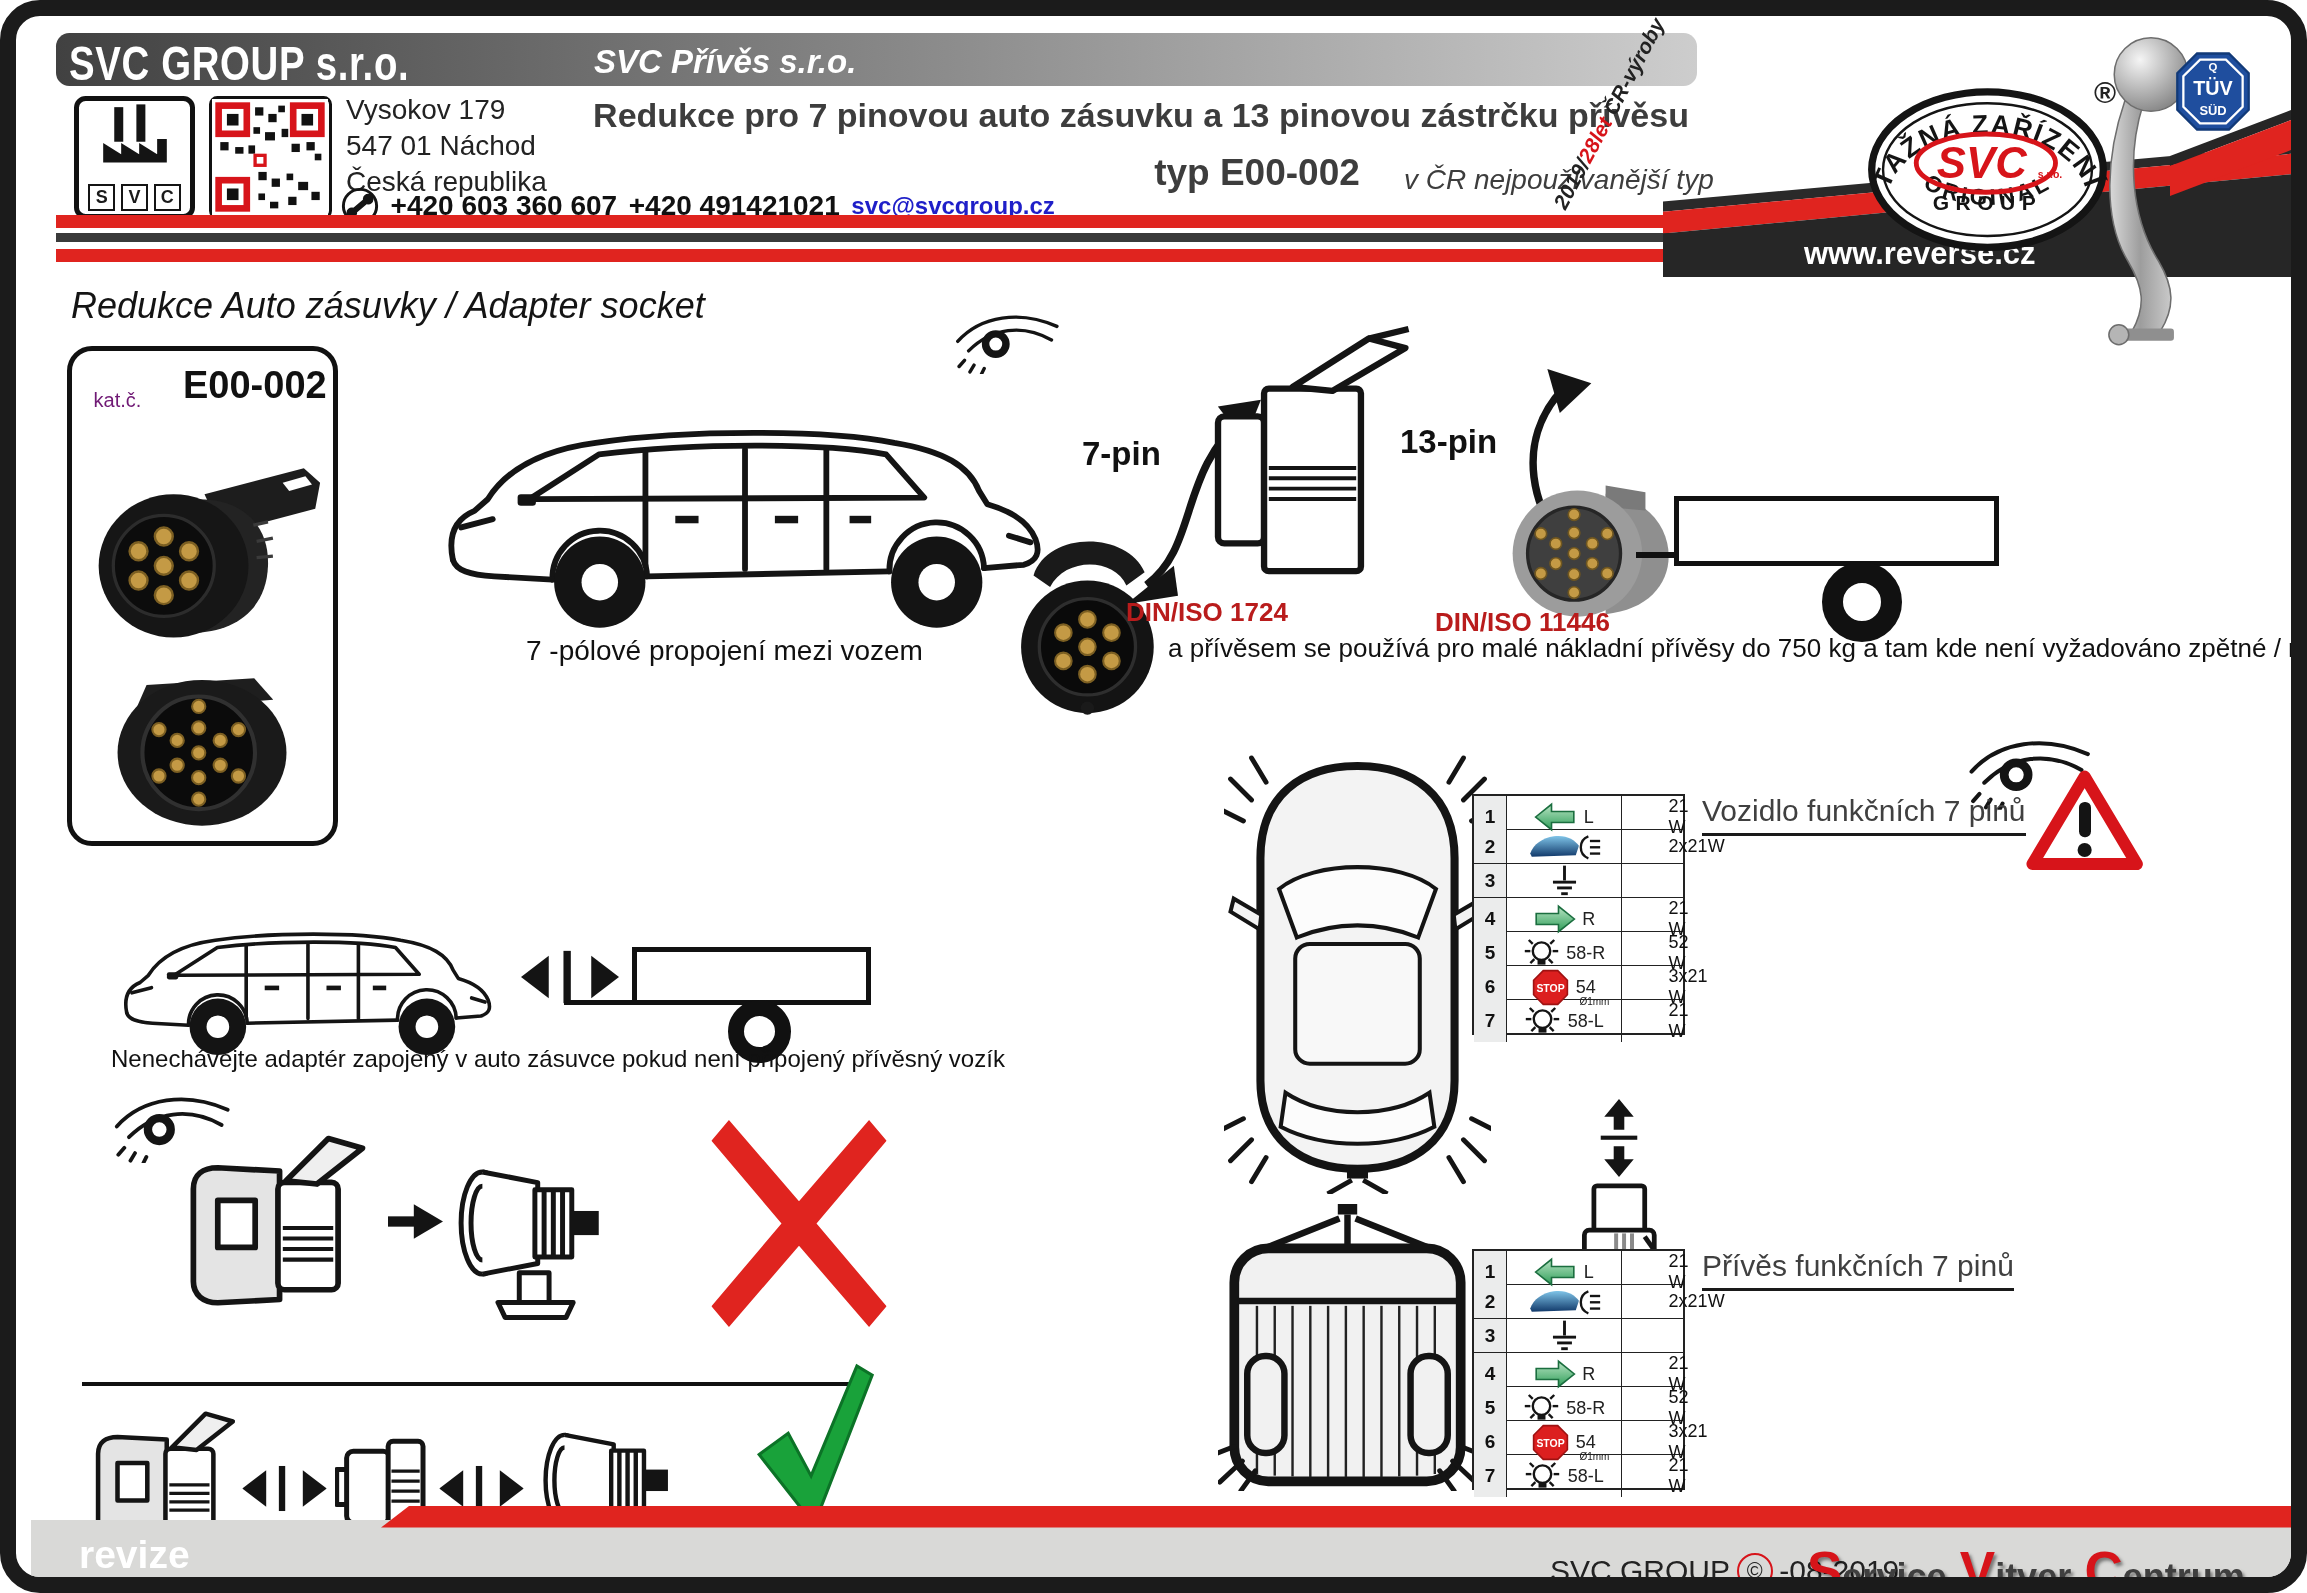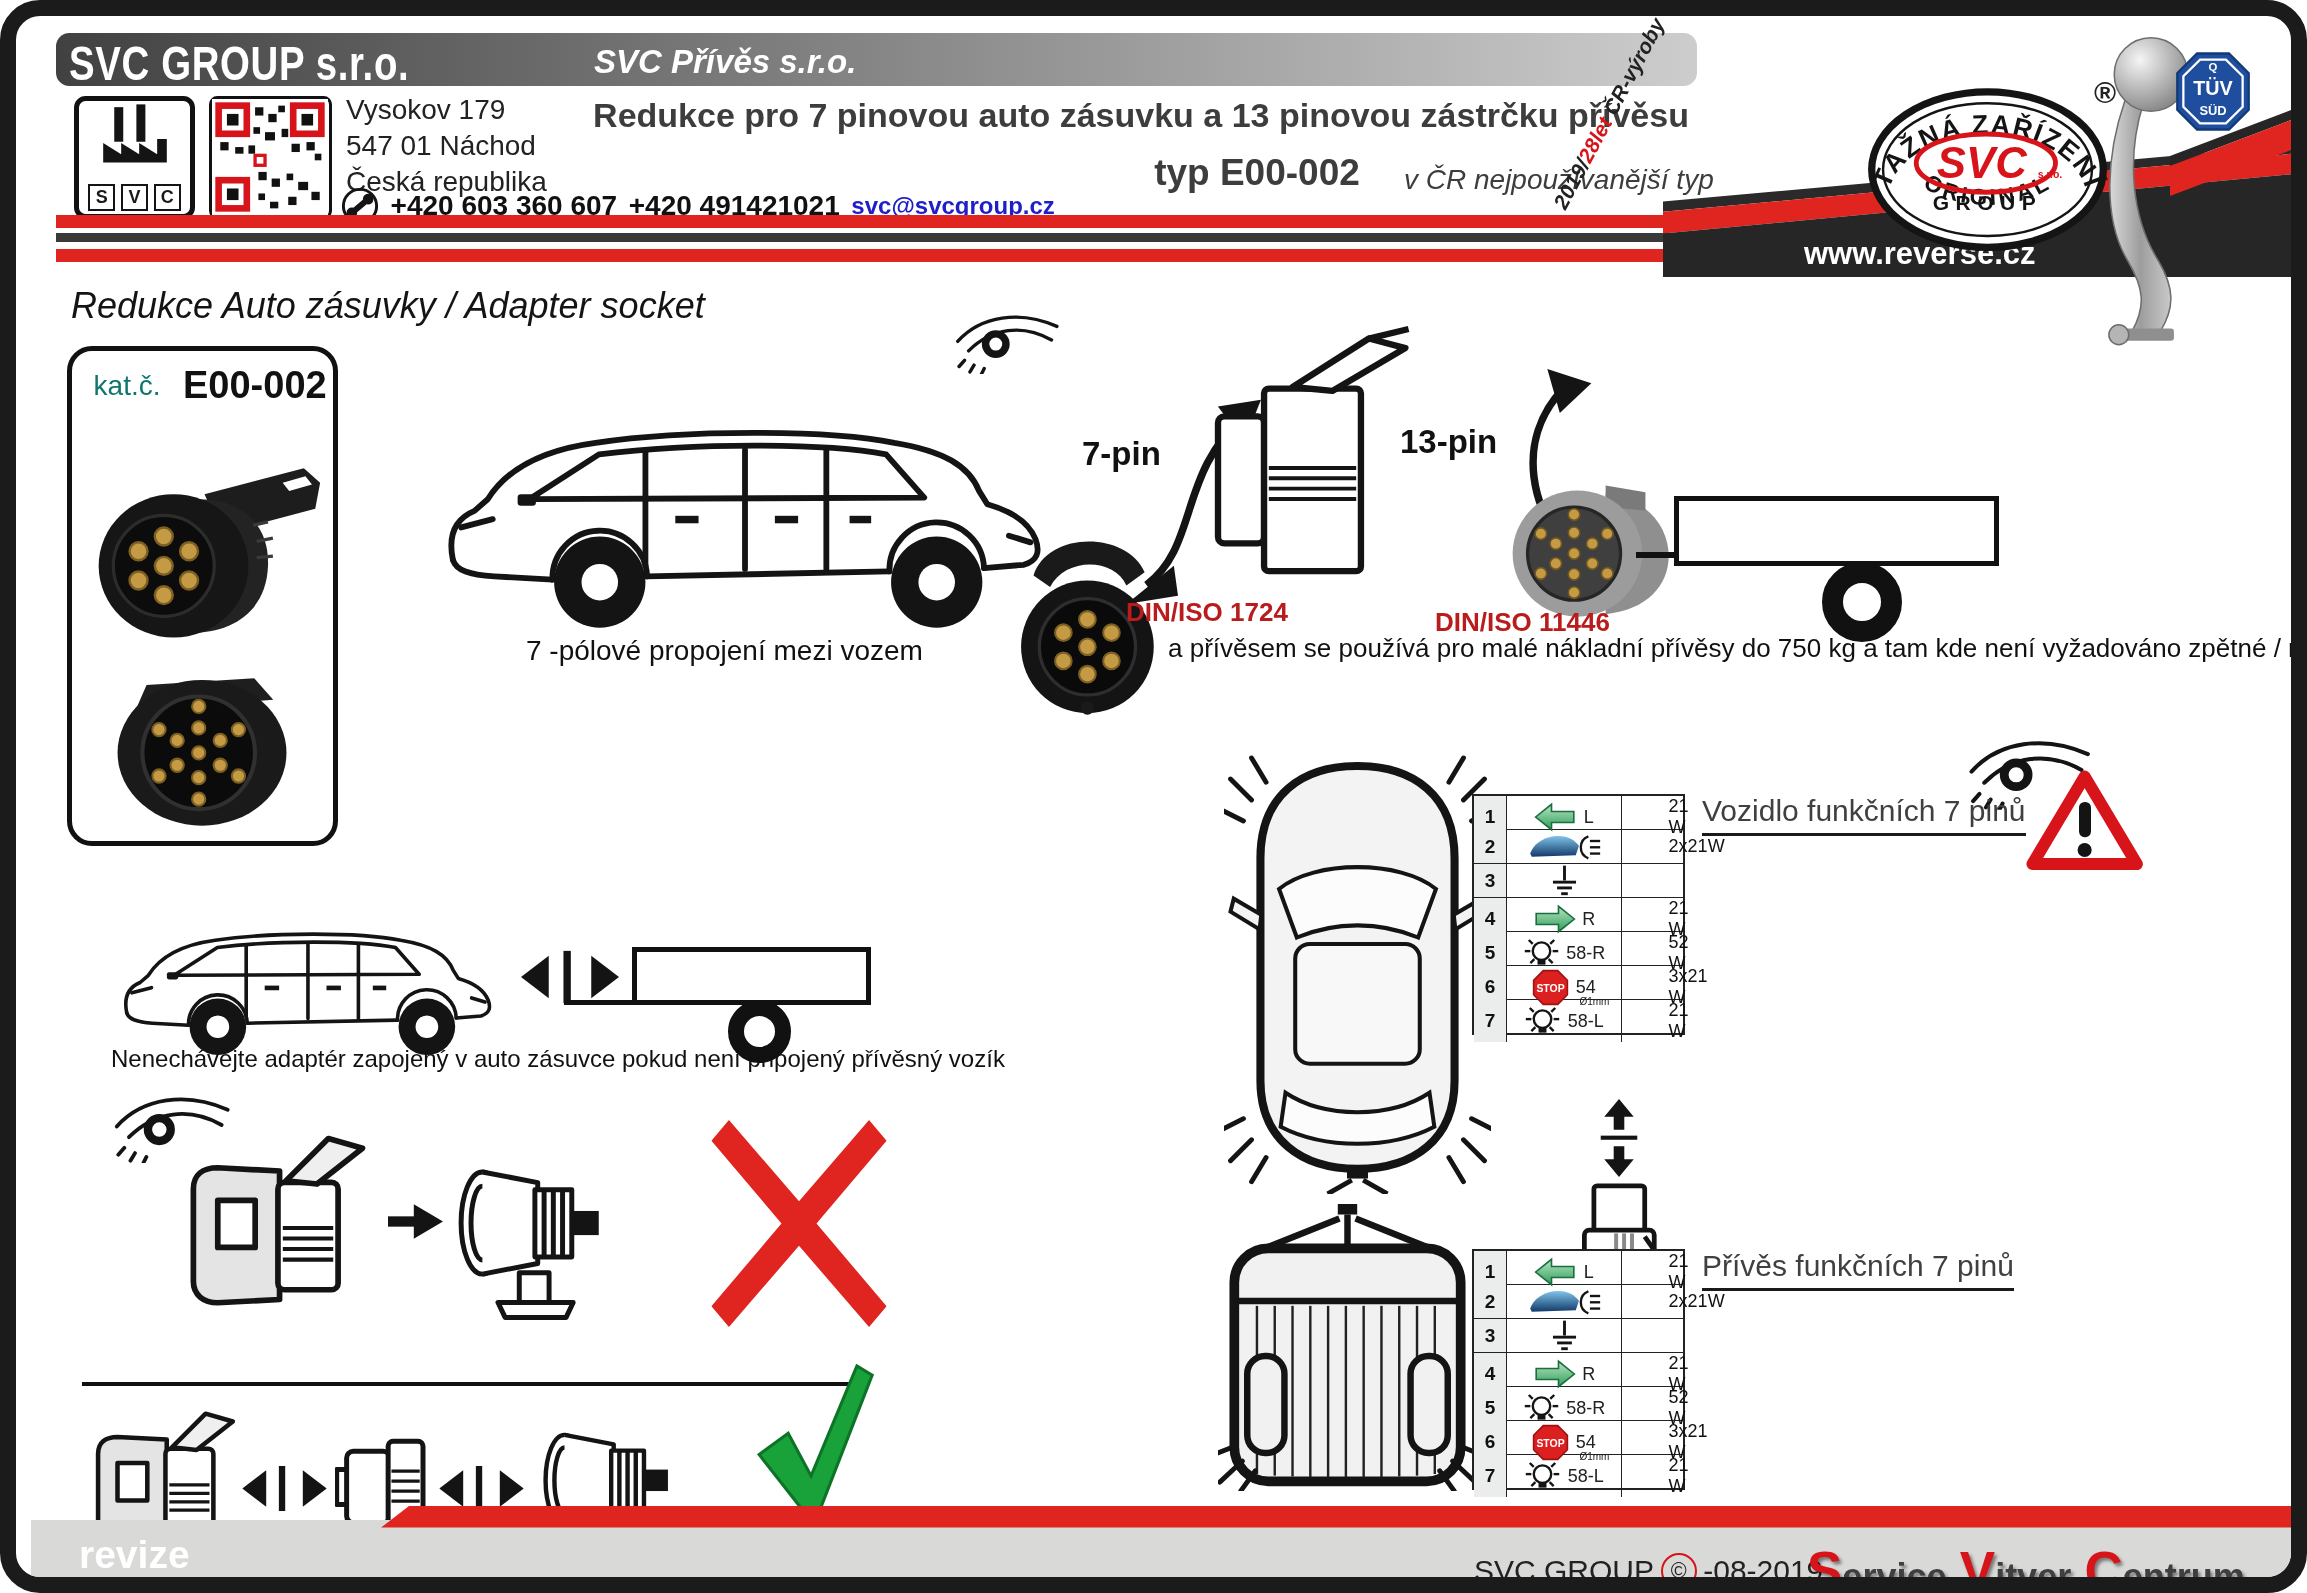--- a/index.html
+++ b/index.html
@@ -33,21 +33,21 @@
   .deco-r .p2{position:absolute;inset:0;background:#e0241f;clip-path:polygon(0 55%,100% 14%,100% 28%,0 70%);}
   .deco-r .p3{position:absolute;inset:0;background:#2a2a2a;clip-path:polygon(0 48%,100% 8%,100% 14%,0 55%);}
   .website{position:absolute;left:141px;bottom:5px;font-size:31px;font-weight:bold;color:#fff;}
   .wedge{left:2154px;top:80px;width:158px;height:100px;overflow:hidden;}
   .wedge .w1{position:absolute;inset:0;background:#e0241f;clip-path:polygon(0 70%,100% 10%,100% 40%,0 100%);}
   .wedge .w2{position:absolute;inset:0;background:#262626;clip-path:polygon(0 60%,100% 0,100% 10%,0 70%);}
   .reg{left:2078px;top:60px;font-size:30px;font-weight:bold;color:#222;}
   
   .secHead{left:55px;top:269px;font-size:36px;font-style:italic;color:#141414;}
   .katbox{left:51px;top:330px;width:271px;height:500px;border:5px solid #111;border-radius:25px;box-sizing:border-box;background:#fff;}
-  .katlbl{position:absolute;left:21.6px;top:19px;font-size:28px;color:#0f766e;}
+  .katlbl{position:absolute;left:21.6px;top:38px;font-size:20px;color:#701a75;}
   .katnum{position:absolute;left:111px;top:13.3px;font-size:38px;font-weight:bold;color:#111;}
   .lblpin{font-size:33px;font-weight:bold;color:#111;white-space:nowrap;}
   .din{font-size:26px;font-weight:bold;color:#b91c1c;white-space:nowrap;text-align:center;}
   .cap{font-size:28px;color:#111;white-space:nowrap;}
   .cap2{font-size:26px;color:#111;white-space:nowrap;}
   .warn1{left:95px;top:1029px;font-size:24px;color:#111;white-space:nowrap;}
   .trailer-box{border:5.8px solid #111;background:#fff;box-sizing:border-box;}
   .wheel{border-radius:50%;background:#fff;box-sizing:border-box;}
   .bar{background:#111;}
   
@@ -58,21 +58,21 @@
         font-size:19px;font-weight:bold;color:#111;}
   .tmid{border-right:1.7px solid #222;display:flex;align-items:center;justify-content:center;gap:6.6px;position:relative;}
   .tlabel{font-size:18px;color:#222;}
   .tsub{position:absolute;right:11.6px;bottom:0.8px;font-size:10px;color:#222;margin-top:30px;}
   .tval{display:flex;align-items:center;padding-left:6.6px;font-size:18px;color:#111;margin-left:40px;}
   .ttitle{font-size:30px;font-weight:normal;color:#404040;border-bottom:3.3px solid #1a1a1a;padding-bottom:5px;white-space:nowrap;}
   
   .fgray{left:15px;top:1504px;width:2277px;height:75px;background:#d9d9d7;}
   .fred{left:365px;top:1490px;width:1927px;height:21.6px;background:#e0241f;clip-path:polygon(28px 0,100% 0,100% 100%,0 100%);}
   .revize{left:63px;top:1517px;font-size:39px;font-weight:bold;color:#fff;}
-  .copyrow{left:1458px;top:1537px;font-size:30px;color:#222;display:flex;align-items:center;gap:6.6px;white-space:nowrap;}
+  .copyrow{left:1534px;top:1537px;font-size:30px;color:#222;display:flex;align-items:center;gap:6.6px;white-space:nowrap;}
   .csym{display:inline-flex;align-items:center;justify-content:center;width:32px;height:32px;border:2.5px solid #d7141a;
         border-radius:50%;font-size:21.6px;color:#222;}
   .brand{left:1791px;top:1524px;white-space:nowrap;text-shadow:2.5px 2.5px 3.3px rgba(0,0,0,.45);}
   .brand .ini{font-size:53px;font-weight:bold;color:#d7141a;}
   .brand .rest{font-size:36px;font-weight:bold;color:#3f3f3f;margin-right:13.3px;}
   svg text{font-family:"Liberation Sans",sans-serif;}
 </style>
 </head>
 <body>
 

